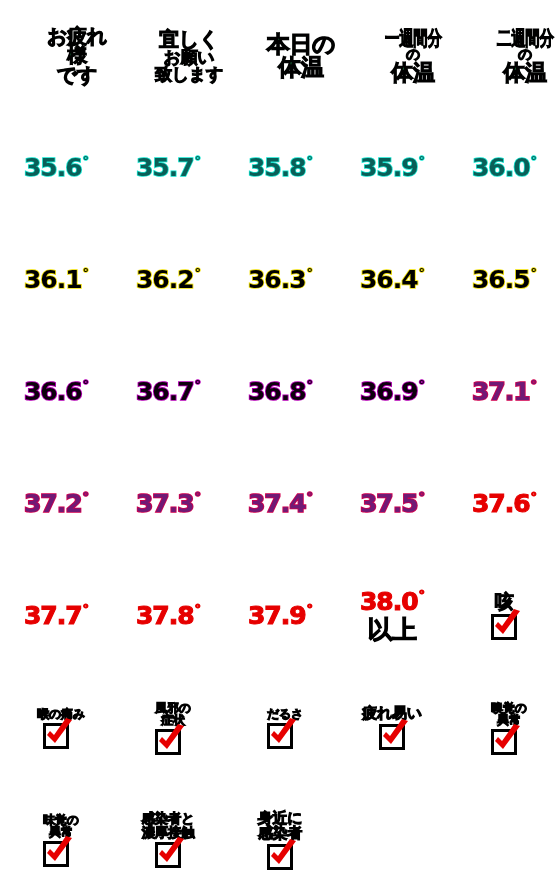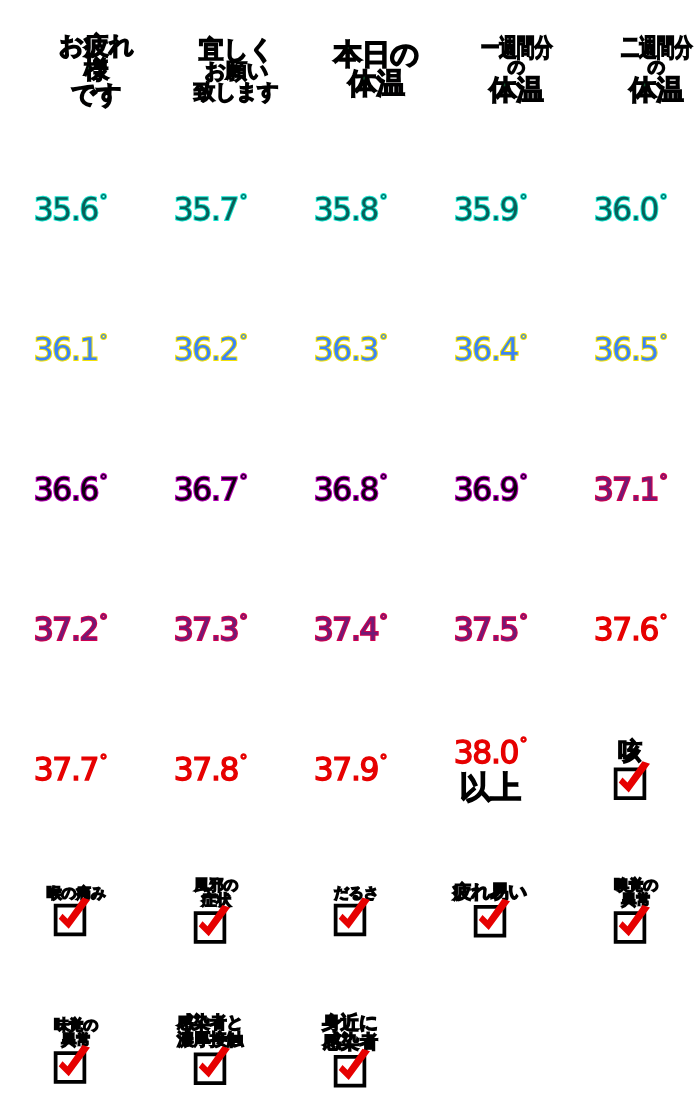--- a/index.html
+++ b/index.html
@@ -54,21 +54,21 @@
   .jp-3line .ln { font-size: 20px; }
   .jp-3line .ln.small { font-size: 17px; }
   .jp-3line .ln.tiny  { font-size: 14px; }
 
   .jp-2line .ln { font-size: 23px; }
   .squeeze-hard { display: inline-block; transform: scaleX(0.72); }
 
   
   .temp {
     font-size: 25px;
-    font-weight: 400;
+    font-weight: 700;
     font-family: "DejaVu Sans", "Liberation Sans", sans-serif;
     letter-spacing: -0.04em;
     white-space: nowrap;
     line-height: 1.05;
     position: relative;
   }
   .temp .deg {
     font-size: 13px;
     vertical-align: super;
     position: relative;
@@ -78,21 +78,21 @@
 
   
   .temp.c-teal {
     color: #0a5f58;
     -webkit-text-stroke: 1.5px #18e6d2;
     paint-order: stroke fill;
     text-shadow: 0 0 1px #18e6d2;
   }
   
   .temp.c-yellow {
-    color: #3b82f6;
+    color: #000000;
     -webkit-text-stroke: 1.6px #f2e10a;
     paint-order: stroke fill;
     text-shadow: 0 0 1px #f2e10a;
   }
   
   .temp.c-purple {
     color: #0d000d;
     -webkit-text-stroke: 1.7px #b500b5;
     paint-order: stroke fill;
     text-shadow: 0 0 1px #b500b5;

